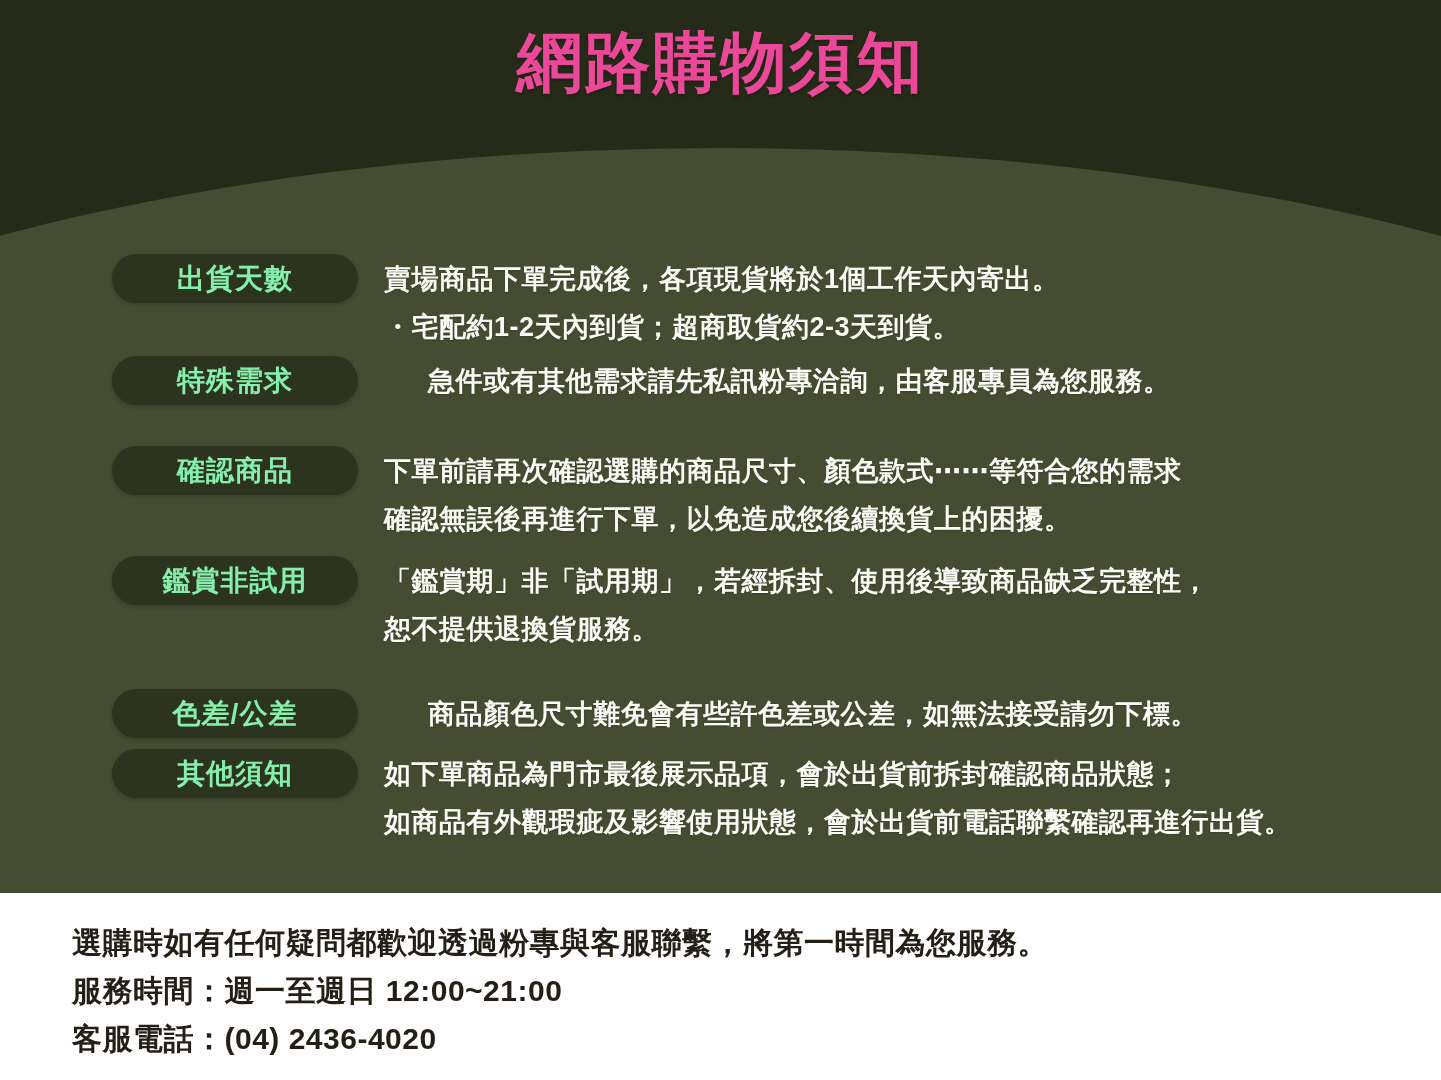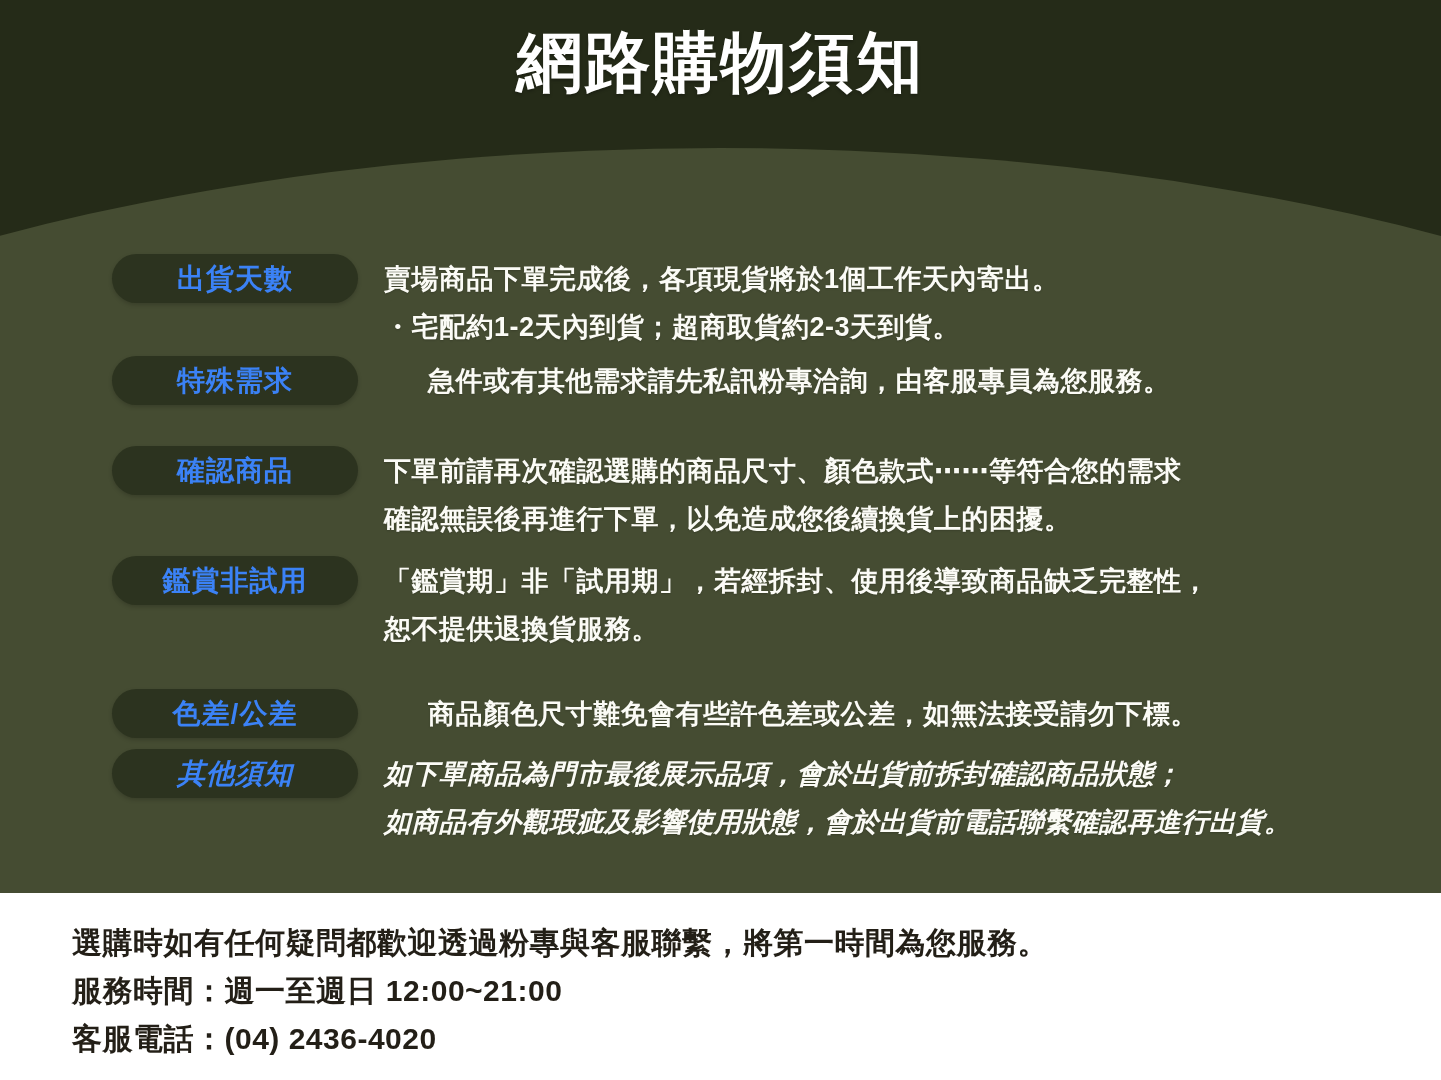--- a/index.html
+++ b/index.html
@@ -40,21 +40,21 @@
     background: #454C32;          
     border-radius: 50% 50% 0 0 / 32% 32% 0 0;
   }
 
   .panel-title {
     position: absolute;
     left: 0;
     top: 28px;
     width: 1441px;
     text-align: center;
-    color: #ffffff;
+    color: #ec4899;
     font-size: 66px;
     font-weight: 700;
     letter-spacing: 2px;
     line-height: 1.05;
     text-shadow: 0 2px 3px rgba(0,0,0,.25);
     z-index: 4;
   }
 
   
   .rows {
@@ -76,21 +76,21 @@
 
   .row-pill {
     flex: 0 0 auto;
     width: 246px;
     height: 49px;
     background: #2C331F;
     border-radius: 25px;
     display: flex;
     align-items: center;
     justify-content: center;
-    color: #3b82f6;
+    color: #86efac;
     font-size: 28px;
     font-weight: 700;
     letter-spacing: 1px;
     box-shadow: 0 2px 4px rgba(0,0,0,.18);
   }
 
   .row-body {
     flex: 1 1 auto;
     padding-left: 26px;
     padding-top: 1px;
@@ -105,21 +105,21 @@
     white-space: nowrap;
     text-shadow: 0 1px 2px rgba(0,0,0,.18);
   }
 
   
   #row-0 { top: 254px; }
   #row-1 { top: 356px; gap: 44px; }
   #row-2 { top: 446px; }
   #row-3 { top: 556px; }
   #row-4 { top: 689px; gap: 44px; }
-  #row-5 { top: 749px; font-style: italic; }
+  #row-5 { top: 749px; }
 
   
   .footer {
     position: absolute;
     left: 0;
     top: 893px;
     width: 1441px;
     height: 187px;
     background: #FFFFFF;
     padding: 26px 0 0 72px;

